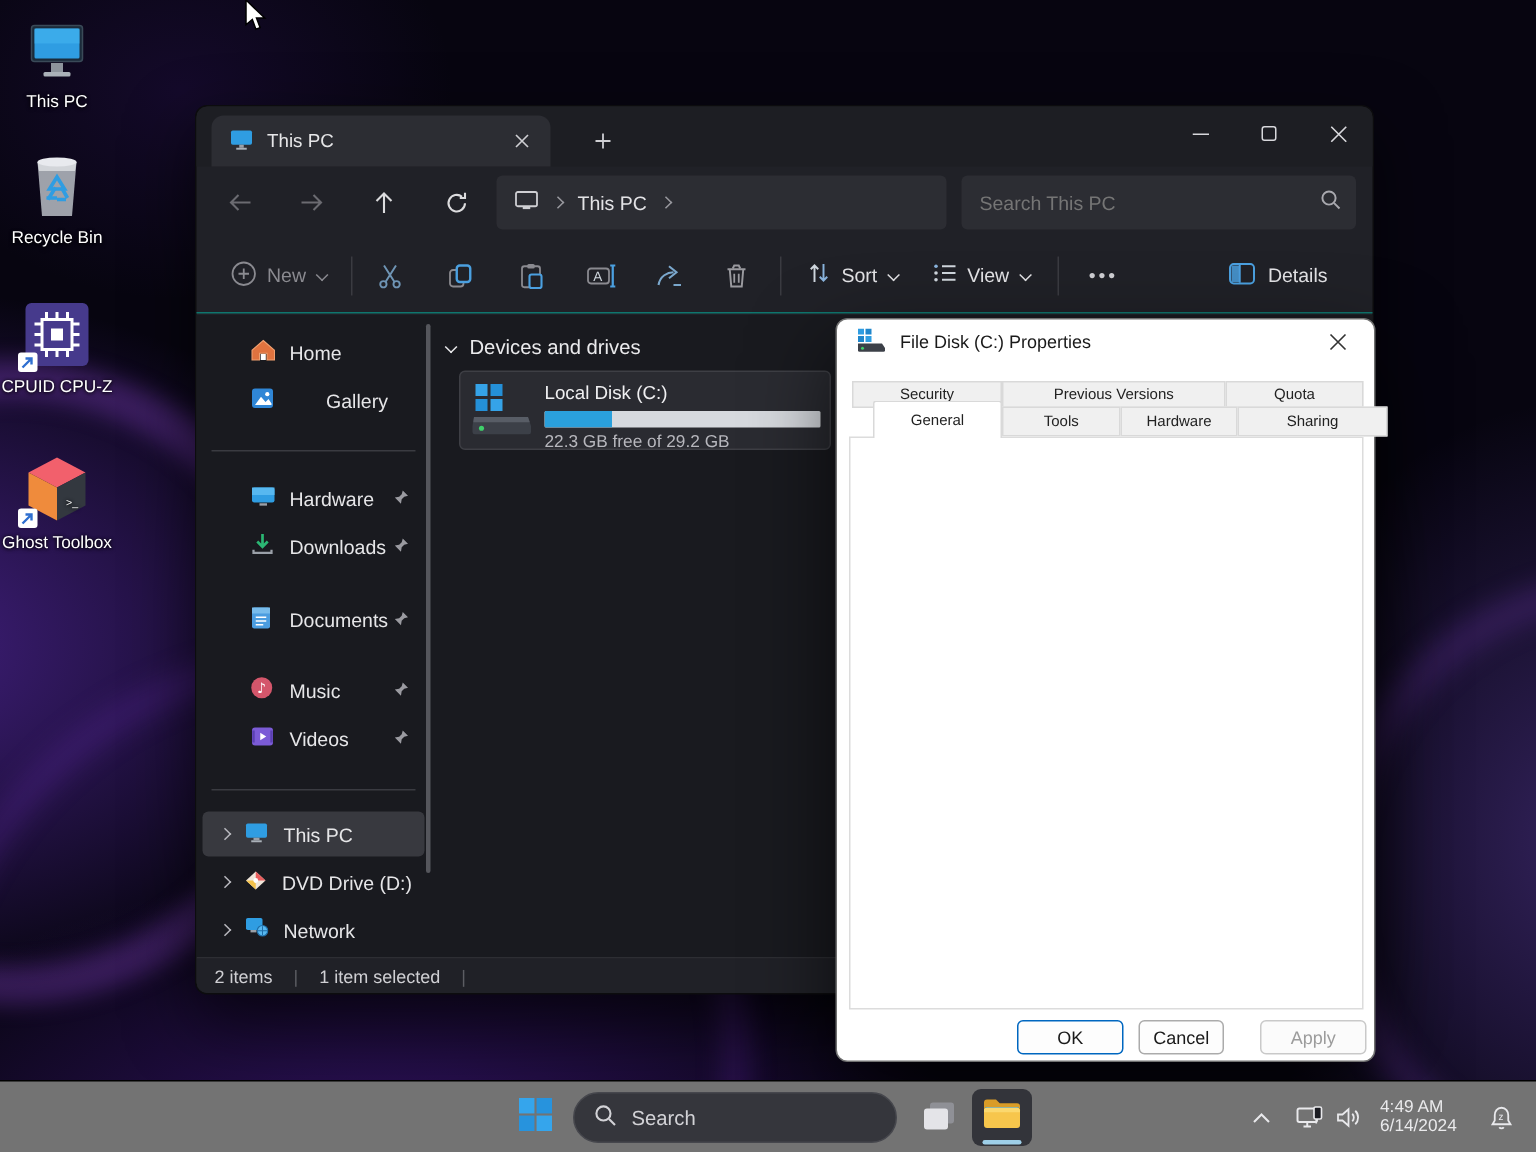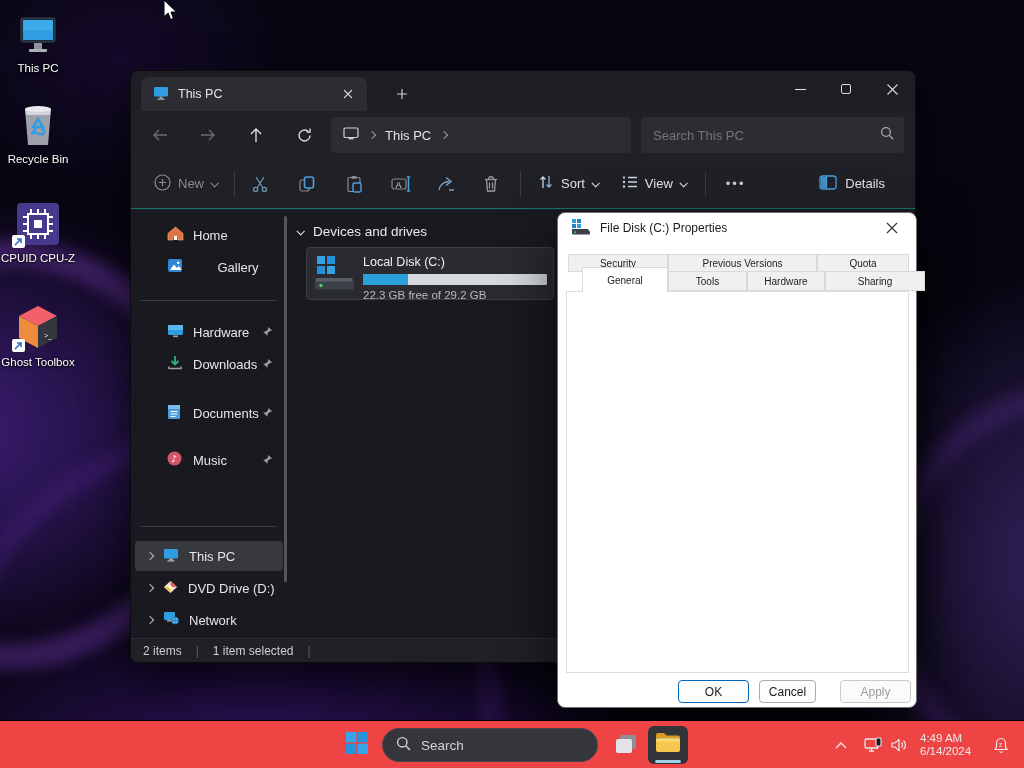--- a/index.html
+++ b/index.html
@@ -108,21 +108,21 @@
           display:flex; align-items:center; justify-content:center; color:#1a1a1a; }
   .dbtn.primary { border:1px solid #0067c0; }
   .dbtn.disabled { color:#9c9c9c; border-color:#c9c9c9; background:#fbfbfb; }
   .cbx { position:absolute; width:14px; height:14px; border:1px solid #8a8a8a; border-radius:3px; background:#fff; }
   .cbx.checked { background:#0067c0; border-color:#0067c0; }
   .cbx.checked::after { content:""; position:absolute; left:4px; top:1px; width:4px; height:8px;
         border-right:1.6px solid #fff; border-bottom:1.6px solid #fff; transform:rotate(40deg); }
   .cblabel { position:absolute; left:40px; line-height:14px; }
 
   
-  .taskbar { position:absolute; left:0; top:720px; width:1024px; height:48px; background:#ef4444; border-top:1px solid #000; }
+  .taskbar { position:absolute; left:0; top:720px; width:1024px; height:48px; background:#737373; border-top:1px solid #000; }
   .startbtn { position:absolute; left:344px; top:11px; width:26px; height:26px; display:flex; align-items:center; justify-content:center; }
   .tsearch { position:absolute; left:382px; top:7px; width:216px; height:34px; background:#35363c; border:1px solid #46474d;
              border-radius:17px; display:flex; align-items:center; gap:10px; padding-left:13px; color:#d2d2d6; font-size:13.5px; }
   .taskview { position:absolute; left:610px; top:10px; width:32px; height:30px; display:flex; align-items:center; justify-content:center; }
   .appbtn { position:absolute; left:648px; top:5px; width:40px; height:38px; background:#33343a; border-radius:6px;
             display:flex; align-items:center; justify-content:center; }
   .appbtn .ind { position:absolute; left:7px; bottom:1px; width:26px; height:3px; background:#9ecfe8; border-radius:2px; }
   .tray { position:absolute; right:0; top:0; height:48px; display:flex; align-items:center; }
   .trayic { width:26px; height:28px; display:flex; align-items:center; justify-content:center; color:#e9e9ec; }
   .clock { width:62px; color:#eaeaec; font-size:11.5px; line-height:13.5px; margin:0 6px 0 8px; }
@@ -418,20 +418,31 @@
       <div class="srow" style="top:235px;">
         <span style="position:absolute;left:32px;"><svg width="15" height="15" viewBox="0 0 15 15">
               <circle cx="7.5" cy="7.5" r="7" fill="#d4566b"></circle>
               <text x="4.3" y="11" font-size="9.5" fill="#fff" font-family="DejaVu Sans">♪</text>
             </svg></span>
         <span style="margin-left:24px;">Music</span>
         <span class="pin"><svg width="11" height="11" viewBox="0 0 11 11">
               <path d="M6.5 1 L10 4.5 L7.5 5.2 L5.8 6.9 L5.3 9.8 L1.2 5.7 L4.1 5.2 L5.8 3.5 Z" fill="#9a9aa0"></path>
             </svg></span>
       </div>
+      <div class="srow" style="top:267px;">
+        <span style="position:absolute;left:32px;"><svg width="16" height="14" viewBox="0 0 16 14">
+              <rect x="1" y="1" width="14" height="12" rx="2" fill="#7b5bd6"></rect>
+              <path d="M2 3 v8 M14 3 v8" stroke="#5a3fb0" stroke-width="1.6"></path>
+              <path d="M6.5 4.5 L10.5 7 L6.5 9.5 Z" fill="#fff"></path>
+            </svg></span>
+        <span style="margin-left:24px;">Videos</span>
+        <span class="pin"><svg width="11" height="11" viewBox="0 0 11 11">
+              <path d="M6.5 1 L10 4.5 L7.5 5.2 L5.8 6.9 L5.3 9.8 L1.2 5.7 L4.1 5.2 L5.8 3.5 Z" fill="#9a9aa0"></path>
+            </svg></span>
+      </div>
       <div class="ssep" style="top:316px;"></div>
       <div class="srow tree sel" style="top:331px;">
         <span class="chev right" style="color:#b9b9bf;"></span>
         <span><svg width="16" height="14" viewBox="0 0 16 14">
               <rect x="1" y="1" width="14" height="9.5" rx="1.2" fill="#2f9de2"></rect>
               <rect x="6" y="10.5" width="4" height="1.6" fill="#9aa0a8"></rect>
               <rect x="4.5" y="12.2" width="7" height="1.3" fill="#aab1b8"></rect>
             </svg></span>
         <span>This PC</span>
       </div>

